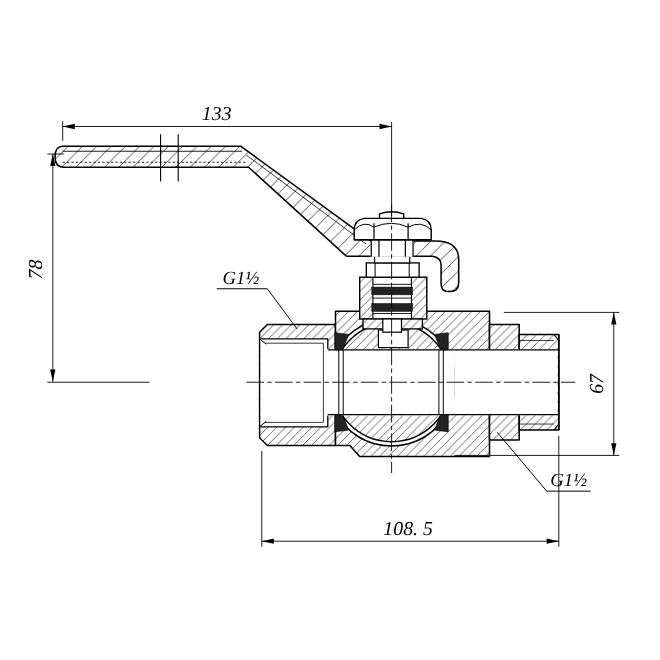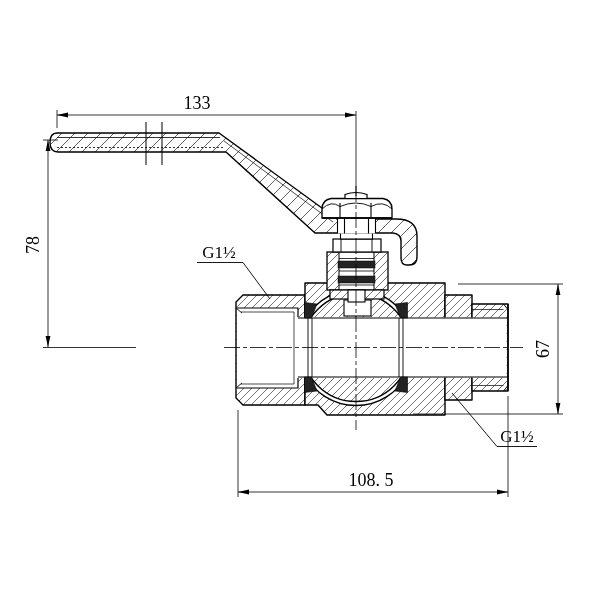--- a/index.html
+++ b/index.html
@@ -1,16 +1,16 @@
 <!DOCTYPE html>
 <html><head>
 <meta charset="utf-8">
 <style>
   html,body{margin:0;padding:0;background:#ffffff;}
-  .stage{width:600px;height:600px;position:relative;background:#0f766e;overflow:hidden;}
+  .stage{width:600px;height:600px;position:relative;background:#0f766e;overflow:hidden;font-style:italic;}
   svg{display:block;}
   text{font-family:"Liberation Serif","DejaVu Serif",serif;fill:#000;}
   .dimtxt{font-size:18px;}
   .lbltxt{font-size:17px;}
 </style>
 </head>
 <body>
 
 <div class="stage">
 <svg width="600" height="600" viewBox="0 0 600 600">

